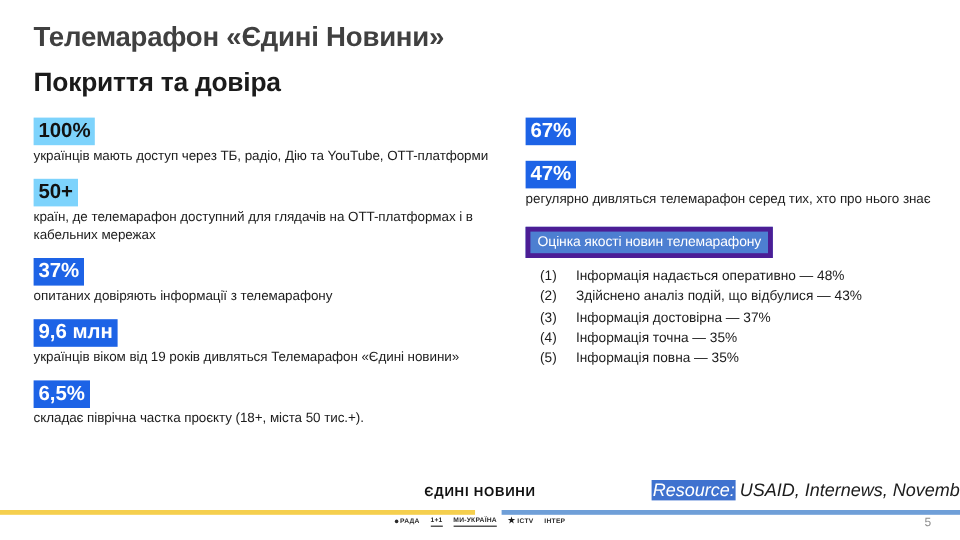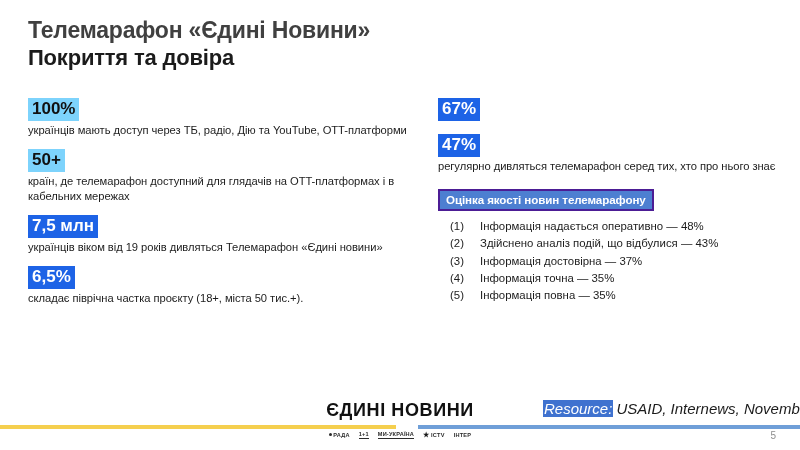--- a/index.html
+++ b/index.html
@@ -32,21 +32,21 @@
     color: #404040;
     line-height: 1.12;
     letter-spacing: -0.2px;
     white-space: nowrap;
   }
   .title-sub {
     font-size: 22px;
     font-weight: bold;
     color: #1b1b1b;
     line-height: 1.15;
-    margin-top: 1px;
+    margin-top: 12px;
     letter-spacing: -0.2px;
     white-space: nowrap;
   }
 
   
   .col {
     position: absolute;
     top: 98px;
   }
   .col-left  { left: 28px;  width: 390px; }
@@ -83,23 +83,23 @@
 
   
   .quality {
     margin-top: 15px;
   }
   .quality-head {
     display: inline-block;
     background: #4d7fd1;
     color: #ffffff;
     font-size: 11.6px;
-    font-weight: bold;
+    font-weight: normal;
     padding: 2px 6px 3px 6px;
-    border: 2px solid #4c1d95;
+    border: 4px solid #4c1d95;
     letter-spacing: -0.1px;
     white-space: nowrap;
   }
   .quality-list {
     margin: 7px 0 0 0;
     padding: 0;
     list-style: none;
   }
   .quality-list li {
     display: flex;
@@ -119,21 +119,21 @@
 
   
   .footer-logo {
     position: absolute;
     left: 0;
     right: 0;
     top: 400px;
     text-align: center;
   }
   .footer-logo-text {
-    font-size: 18px;
+    font-size: 11px;
     font-weight: bold;
     color: #111111;
     letter-spacing: 0.6px;
   }
   .footer-rule {
     position: absolute;
     left: 0;
     top: 425px;
     width: 800px;
     height: 4px;
@@ -215,23 +215,27 @@
       <div class="chip chip-yellow">100%</div>
       <div class="stat-desc">українців мають доступ через ТБ, радіо, Дію та YouTube, OTT-платформи</div>
     </div>
 
     <div class="stat">
       <div class="chip chip-yellow">50+</div>
       <div class="stat-desc">країн, де телемарафон доступний для глядачів на OTT-платформах і в кабельних мережах</div>
     </div>
 
 
-
-    <div class="stat">
-      <div class="chip chip-blue">7,5 млн</div>
+    <div class="stat">
+      <div class="chip chip-blue">37%</div>
+      <div class="stat-desc">опитаних довіряють інформації з телемарафону</div>
+    </div>
+
+    <div class="stat">
+      <div class="chip chip-blue">9,6 млн</div>
       <div class="stat-desc">українців віком від 19 років дивляться Телемарафон «Єдині новини»</div>
     </div>
 
     <div class="stat">
       <div class="chip chip-blue">6,5%</div>
       <div class="stat-desc">складає піврічна частка проєкту (18+, міста 50 тис.+).</div>
     </div>
 
   </div>
 

